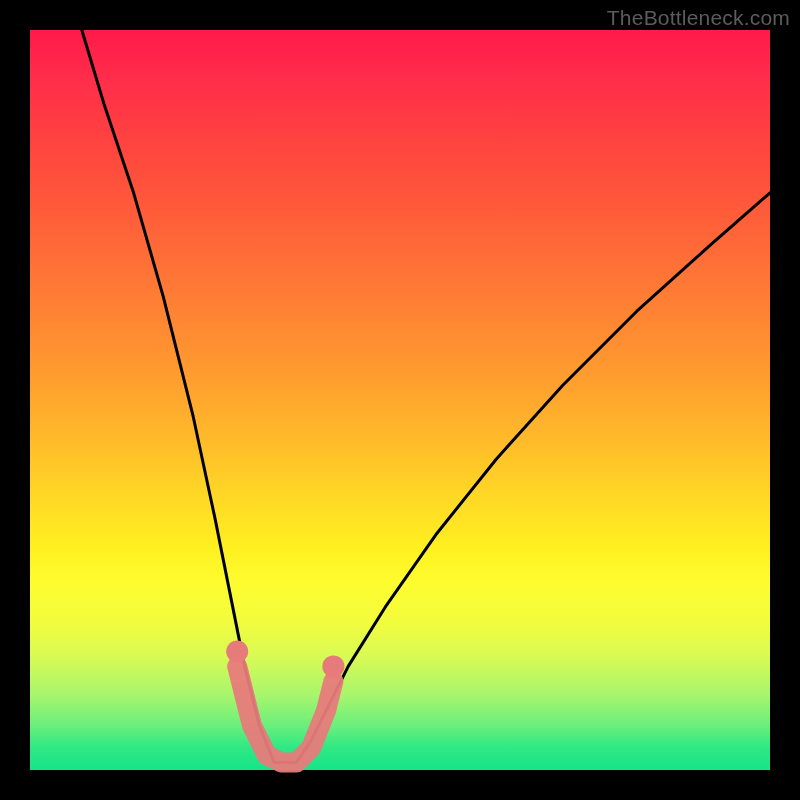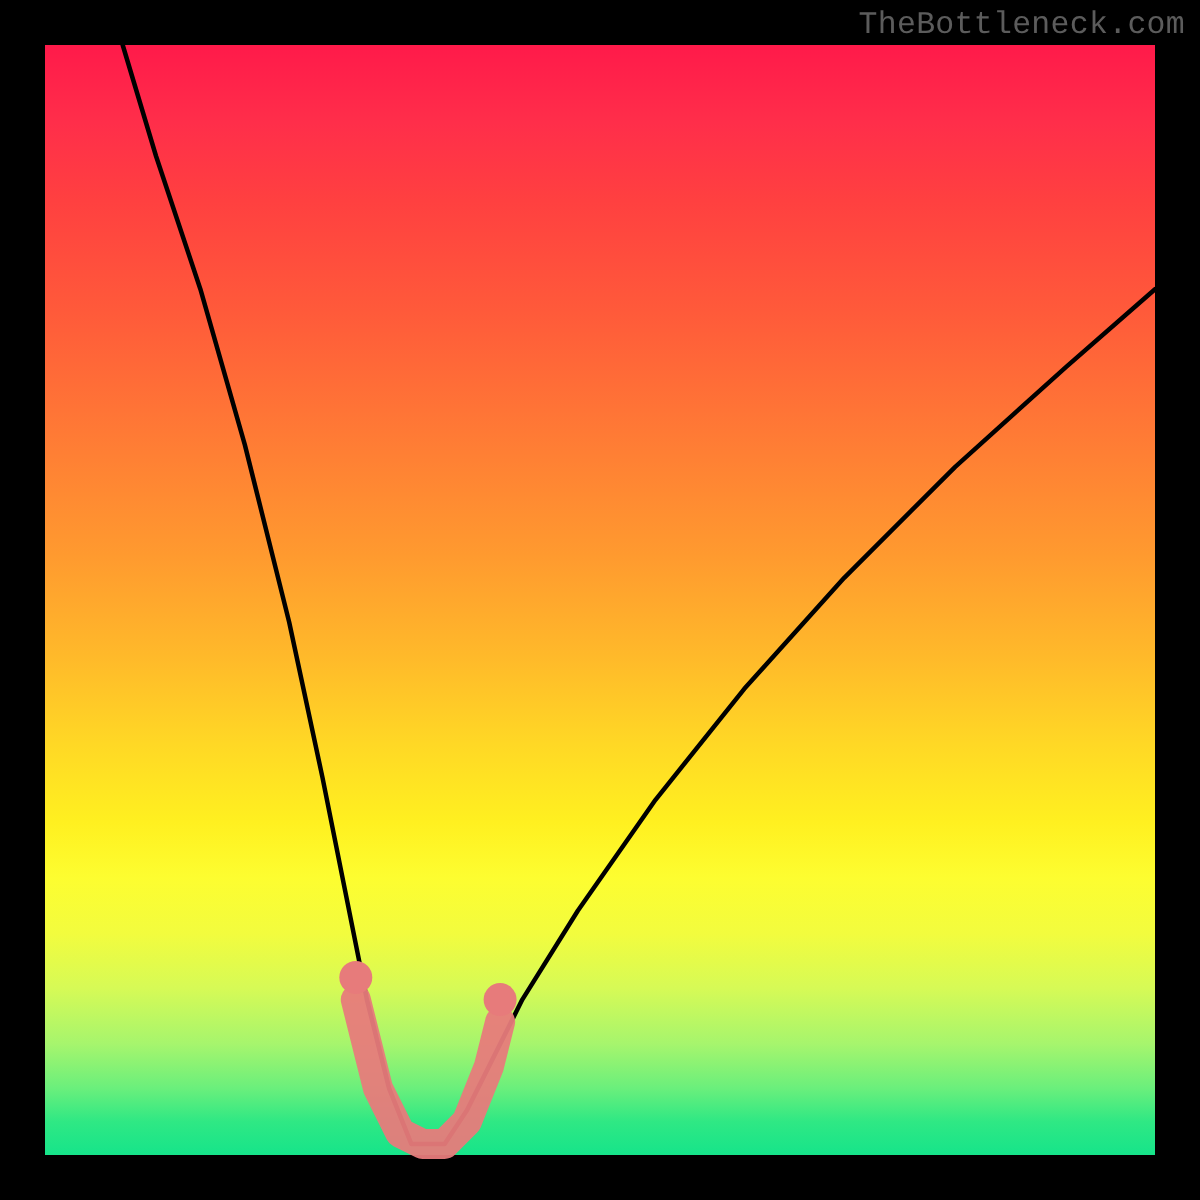--- a/index.html
+++ b/index.html
@@ -11,21 +11,20 @@
     overflow: hidden;
     font-family: Arial, Helvetica, sans-serif;
   }
   .frame {
     position: absolute;
     left: 0;
     top: 0;
     width: 800px;
     height: 800px;
     background: #000;
-    font-family: Liberation Mono, monospace;
   }
   .plot {
     position: absolute;
     left: 30px;
     top: 30px;
     width: 740px;
     height: 740px;
     
     background: linear-gradient(to bottom,
       #ff1a4a 0%,

